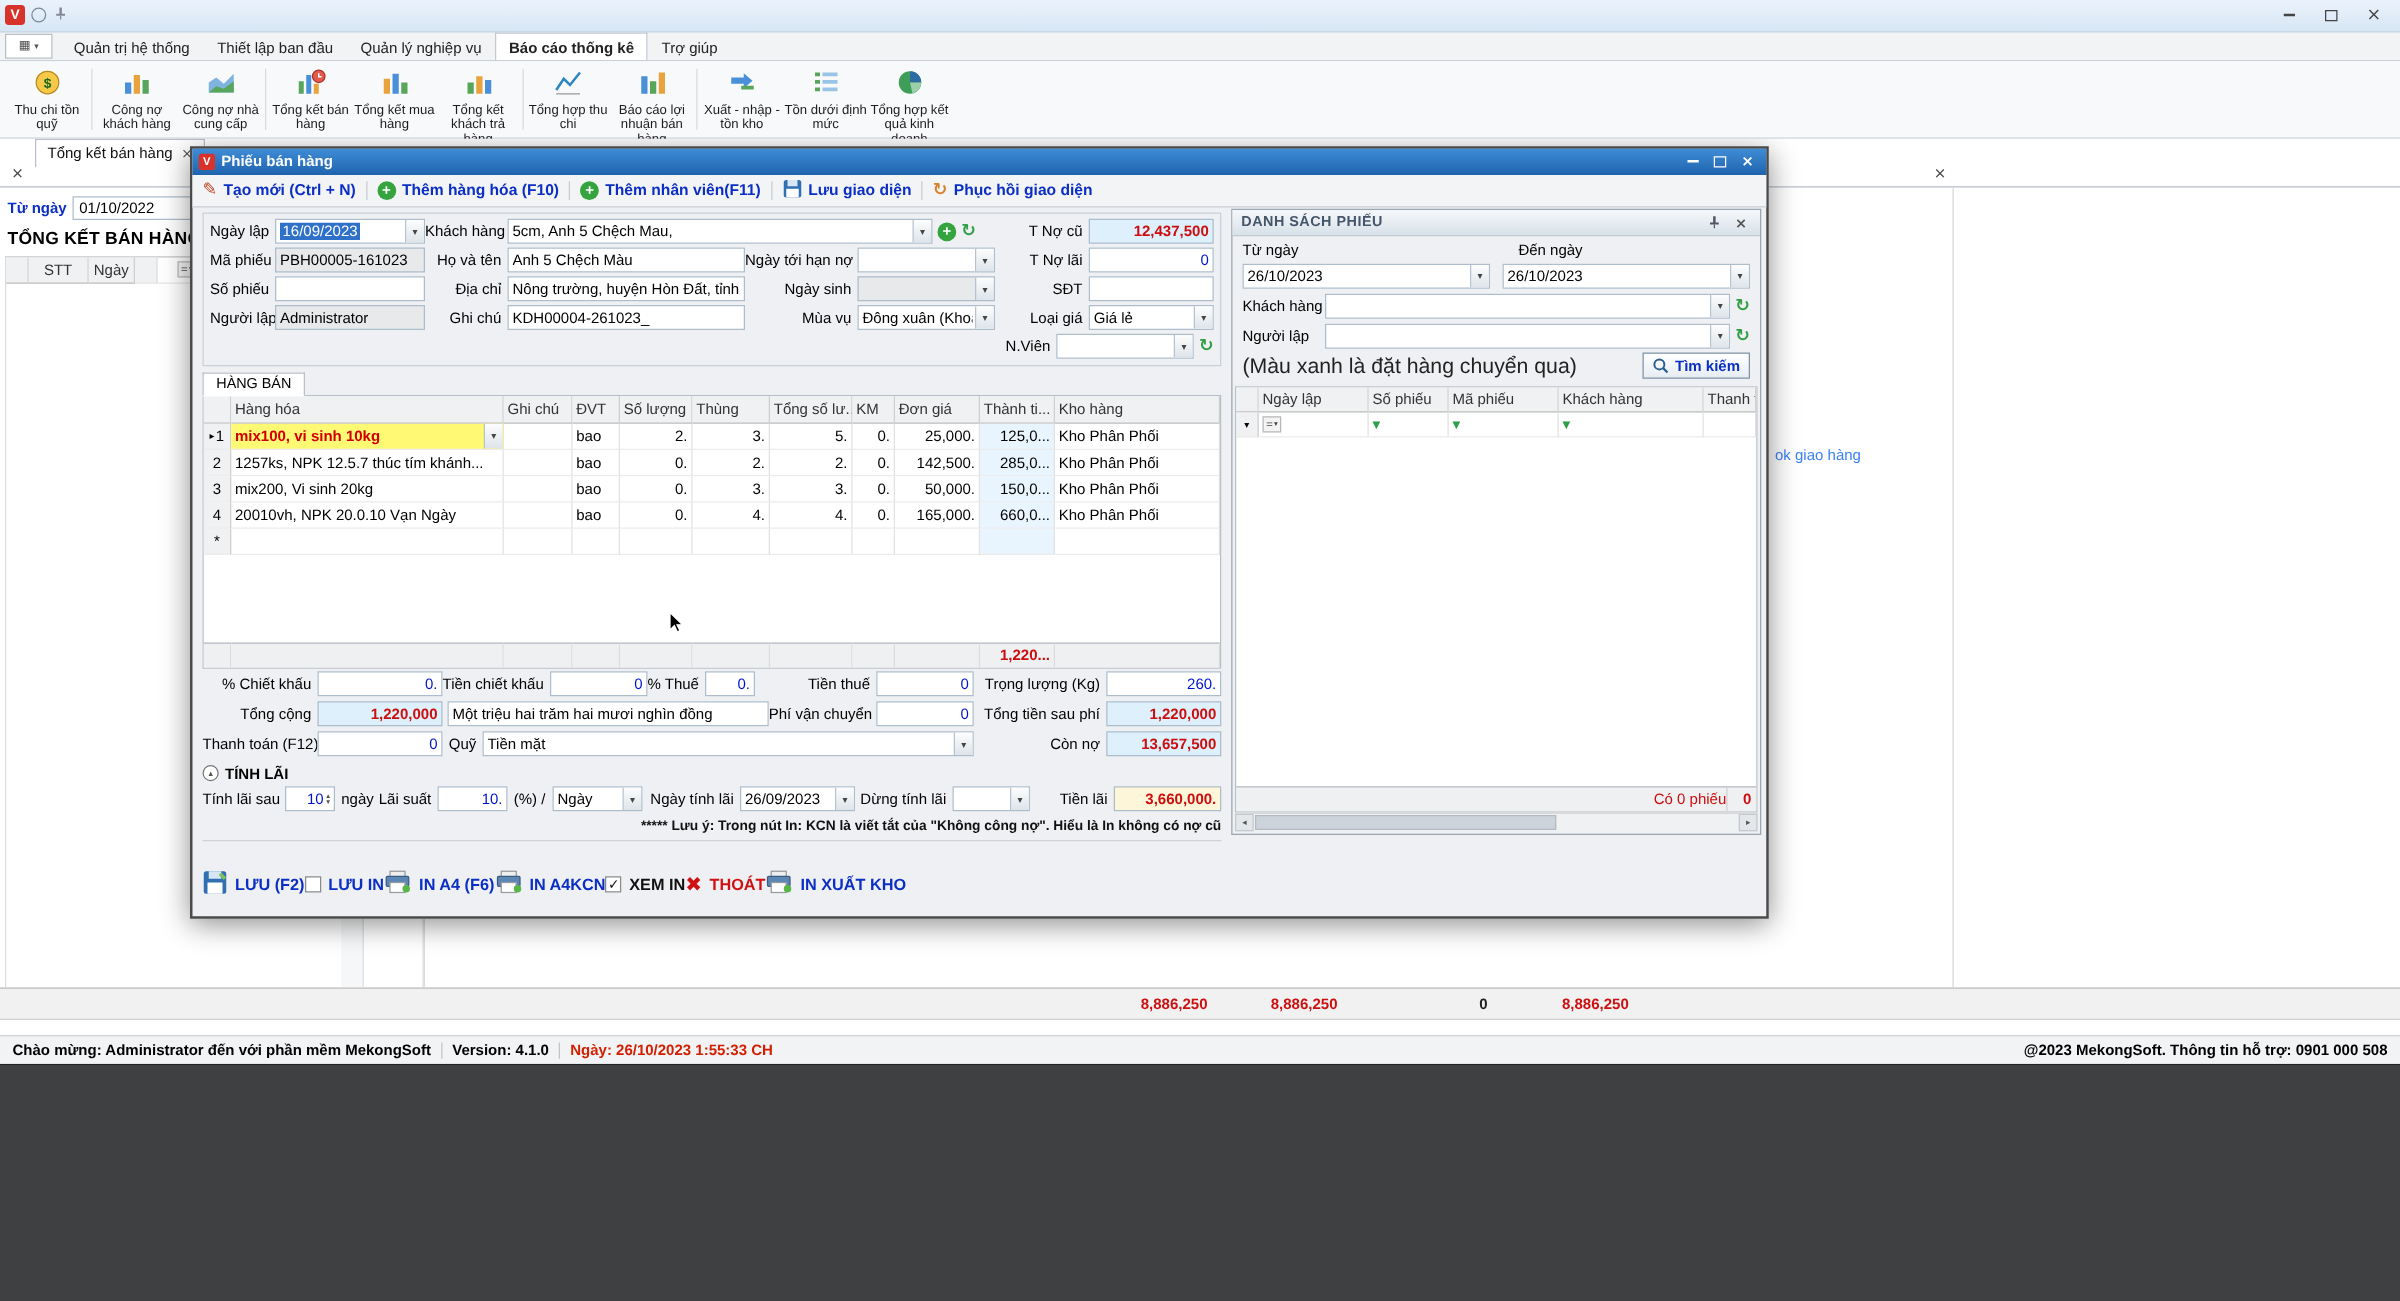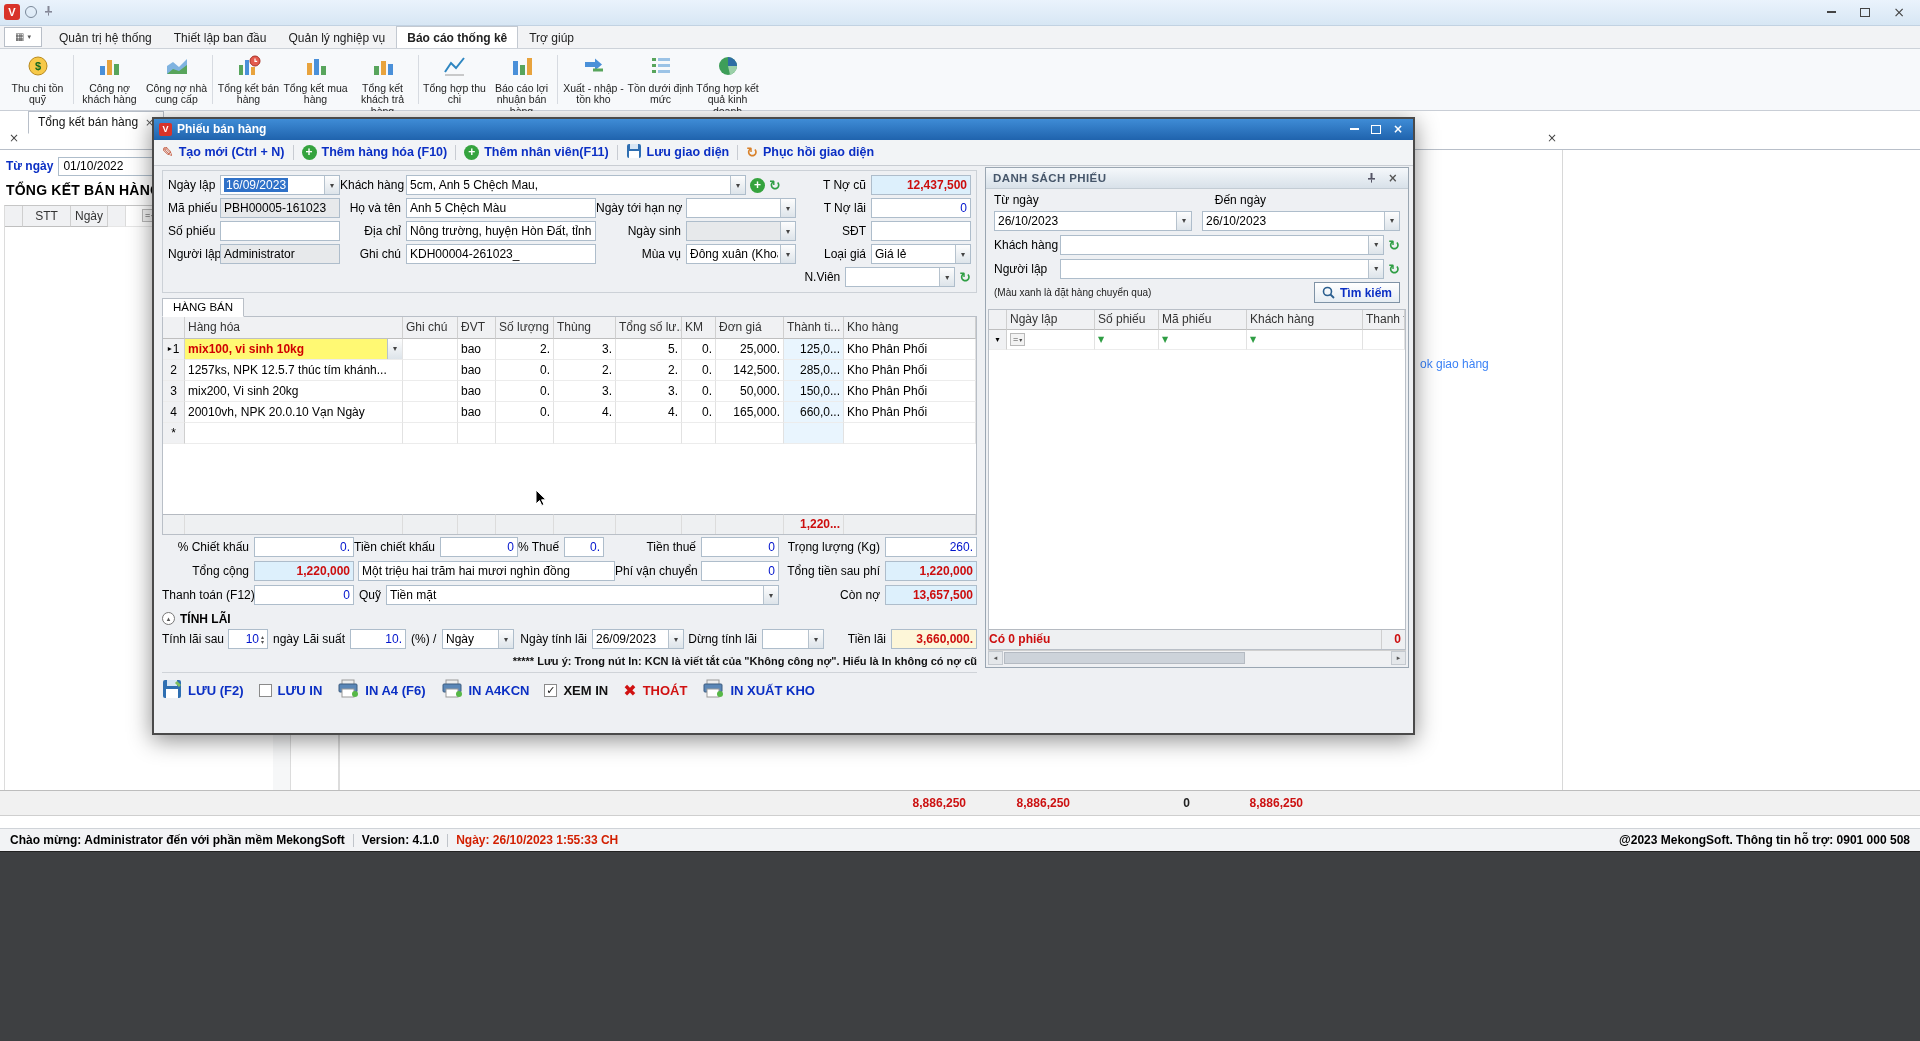--- a/index.html
+++ b/index.html
@@ -108,51 +108,51 @@
 .pcell.tt{background:#e9f5fe}
 .sel-prod{background:#fff973;color:#d00000;font-weight:bold;position:relative;padding-right:17px}
 .pfoot{margin-top:auto}
 .pfoot .pcell{background:#eef0f2;border-top:1px solid #b5bac1;height:20px;border-bottom:none;border-right:1px solid #dcdcdc}
 .redtxt{color:#cc0e0e;font-weight:bold}
 
 .trow{display:flex;align-items:center;height:23px;margin-top:1px;width:815px}
 .int-head{display:flex;align-items:center;gap:5px;height:16px;margin-top:4px;font-weight:bold;width:815px}
 .exp-ic{width:13px;height:13px;border:1px solid #777;border-radius:50%;display:flex;align-items:center;justify-content:center;font-size:7px;color:#555;background:#fff}
 .dnote{width:815px;text-align:right;font-weight:bold;font-size:11px;margin-top:4px;color:#111}
-.dbtns{display:flex;align-items:center;gap:15px;width:815px;border-top:1px solid #cfd3d8;margin-top:5px;padding-top:6px}
+.dbtns{display:flex;align-items:center;width:815px;border-top:1px solid #cfd3d8;margin-top:5px;padding-top:23px}
 .dbtn{display:flex;align-items:center;gap:6px;color:#0b2fc4;font-weight:bold;font-size:13px}
 .dbtn.red{color:#d01111}
 .dbtn.dark{color:#111}
 .cb{width:13px;height:13px;border:1px solid #8a8a8a;background:#fff;display:flex;align-items:center;justify-content:center;font-size:11px;line-height:1;color:#111;flex:none}
 .xic{color:#d01111;font-size:16px;font-weight:bold}
 
 .panel{position:absolute;left:831px;top:27px;width:424px;height:501px;border:1px solid #9aa6b2;background:#eef0f3;display:flex;flex-direction:column}
 .ptitle{height:21px;background:linear-gradient(#f5f8fb,#d8e1e9);border-bottom:1px solid #c3ccd4;display:flex;align-items:center;padding:0 7px;color:#46566a;font-weight:bold;font-size:11.5px;letter-spacing:.4px;gap:6px}
 .ptitle .sp{flex:1}
 .pt-btn{width:16px;height:16px;display:flex;align-items:center;justify-content:center;color:#555}
 .pfilters{padding:3px 8px 4px}
 .plr{display:flex;align-items:center}
 .plr.lbls{height:17px}
 .plr.lbls span:last-child{margin-left:176px}
 .plr.dates{height:24px;gap:10px}
 .plr.mid{height:24px}
 .plr .lbw{width:66px;flex:none}
 .plr.hintrow{height:24px}
-.hint{font-size:10px;color:#222;flex:1}
+.hint{font-size:17px;color:#222;flex:1}
 .search-btn{border:1px solid #7f93a6;background:linear-gradient(#fff,#e6edf3);display:flex;align-items:center;gap:5px;justify-content:center;font-weight:bold;color:#0b2fc4;width:86px;height:21px;flex:none}
 .f196{width:198px}.fflex{flex:1}
 .lgrid{flex:1;display:flex;flex-direction:column;background:#fff;border:1px solid #b9bfc7;margin:0 2px}
 .lrow{display:grid;grid-template-columns:18px 88px 64px 88px 116px 1fr;flex:none}
 .lcell{border-right:1px solid #e2e2e2;border-bottom:1px solid #ececec;padding:0 3px;display:flex;align-items:center;height:20px;overflow:hidden;white-space:nowrap}
 .lhead .lcell{background:#f0f1f3;border-right:1px solid #cfcfcf;border-bottom:1px solid #bfbfbf;color:#333}
 .lcell.ind{background:#f0f1f3;justify-content:center;padding:0;border-right:1px solid #cfcfcf}
 .funnel{color:#2f9e44;font-size:8px}
 .lfill{flex:1}
 .lfoot{display:flex;align-items:center;border-top:1px solid #b5bac1;background:#eef0f2;height:20px;flex:none}
-.lfoot .cnt{flex:1;text-align:left;color:#cc0e0e;font-weight:bold}
+.lfoot .cnt{flex:1;text-align:right;color:#cc0e0e;font-weight:normal}
 .lfoot .cnt0{width:24px;text-align:right;padding-right:4px;color:#cc0e0e;font-weight:bold;border-left:1px solid #cfcfcf;height:100%;display:flex;align-items:center;justify-content:flex-end}
 .hscroll{height:15px;display:flex;background:#f0f1f3;border-top:1px solid #cfcfcf;margin:0 2px 2px}
 .hs-btn{width:15px;background:#e4e7ea;border:1px solid #c4c9cf;display:flex;align-items:center;justify-content:center;font-size:7px;color:#555;flex:none}
 .hs-track{flex:1;position:relative}
 .hs-thumb{position:absolute;left:1px;top:1px;bottom:1px;width:62%;background:#cdd3da;border:1px solid #b4bac2}
 
 .cursor{position:absolute;left:532px;top:378px;z-index:60;pointer-events:none}
 </style>
 </head>
 <body>

